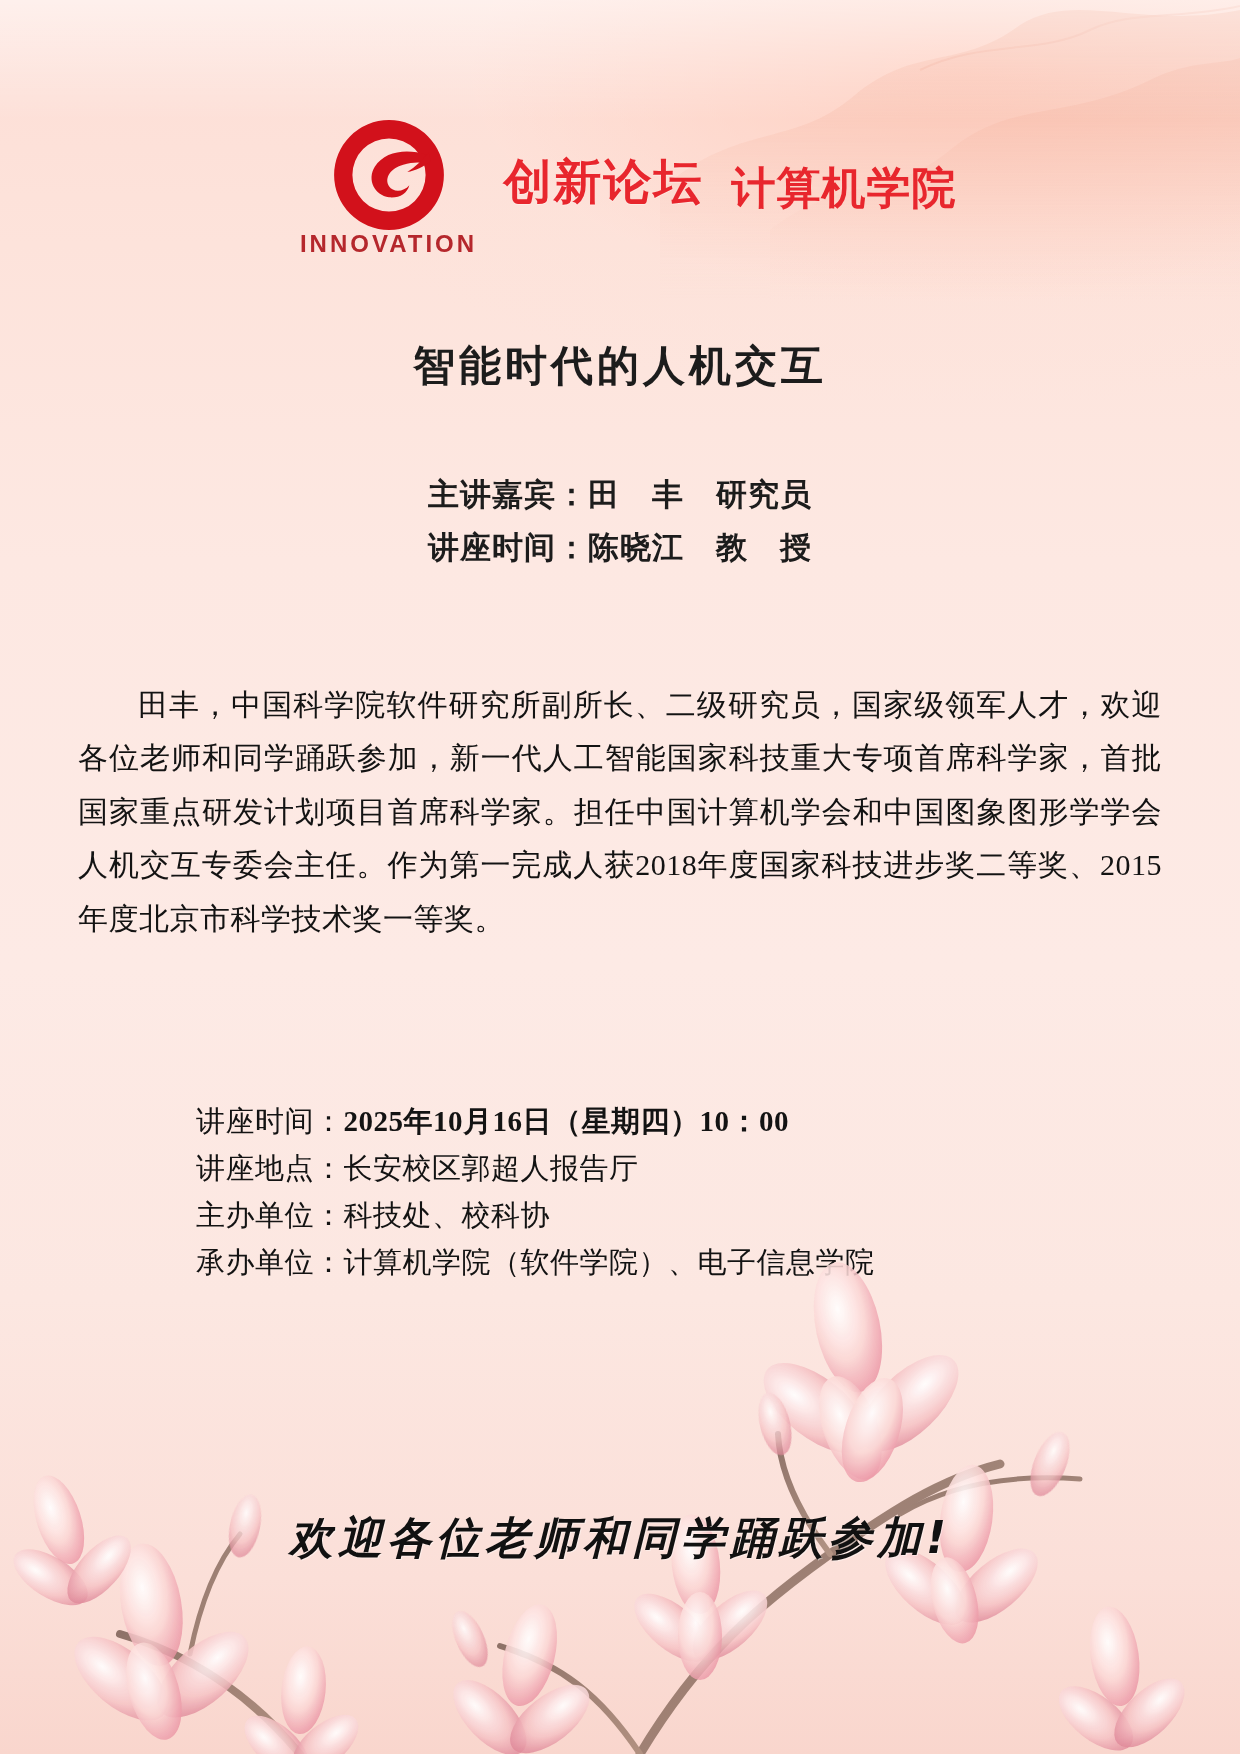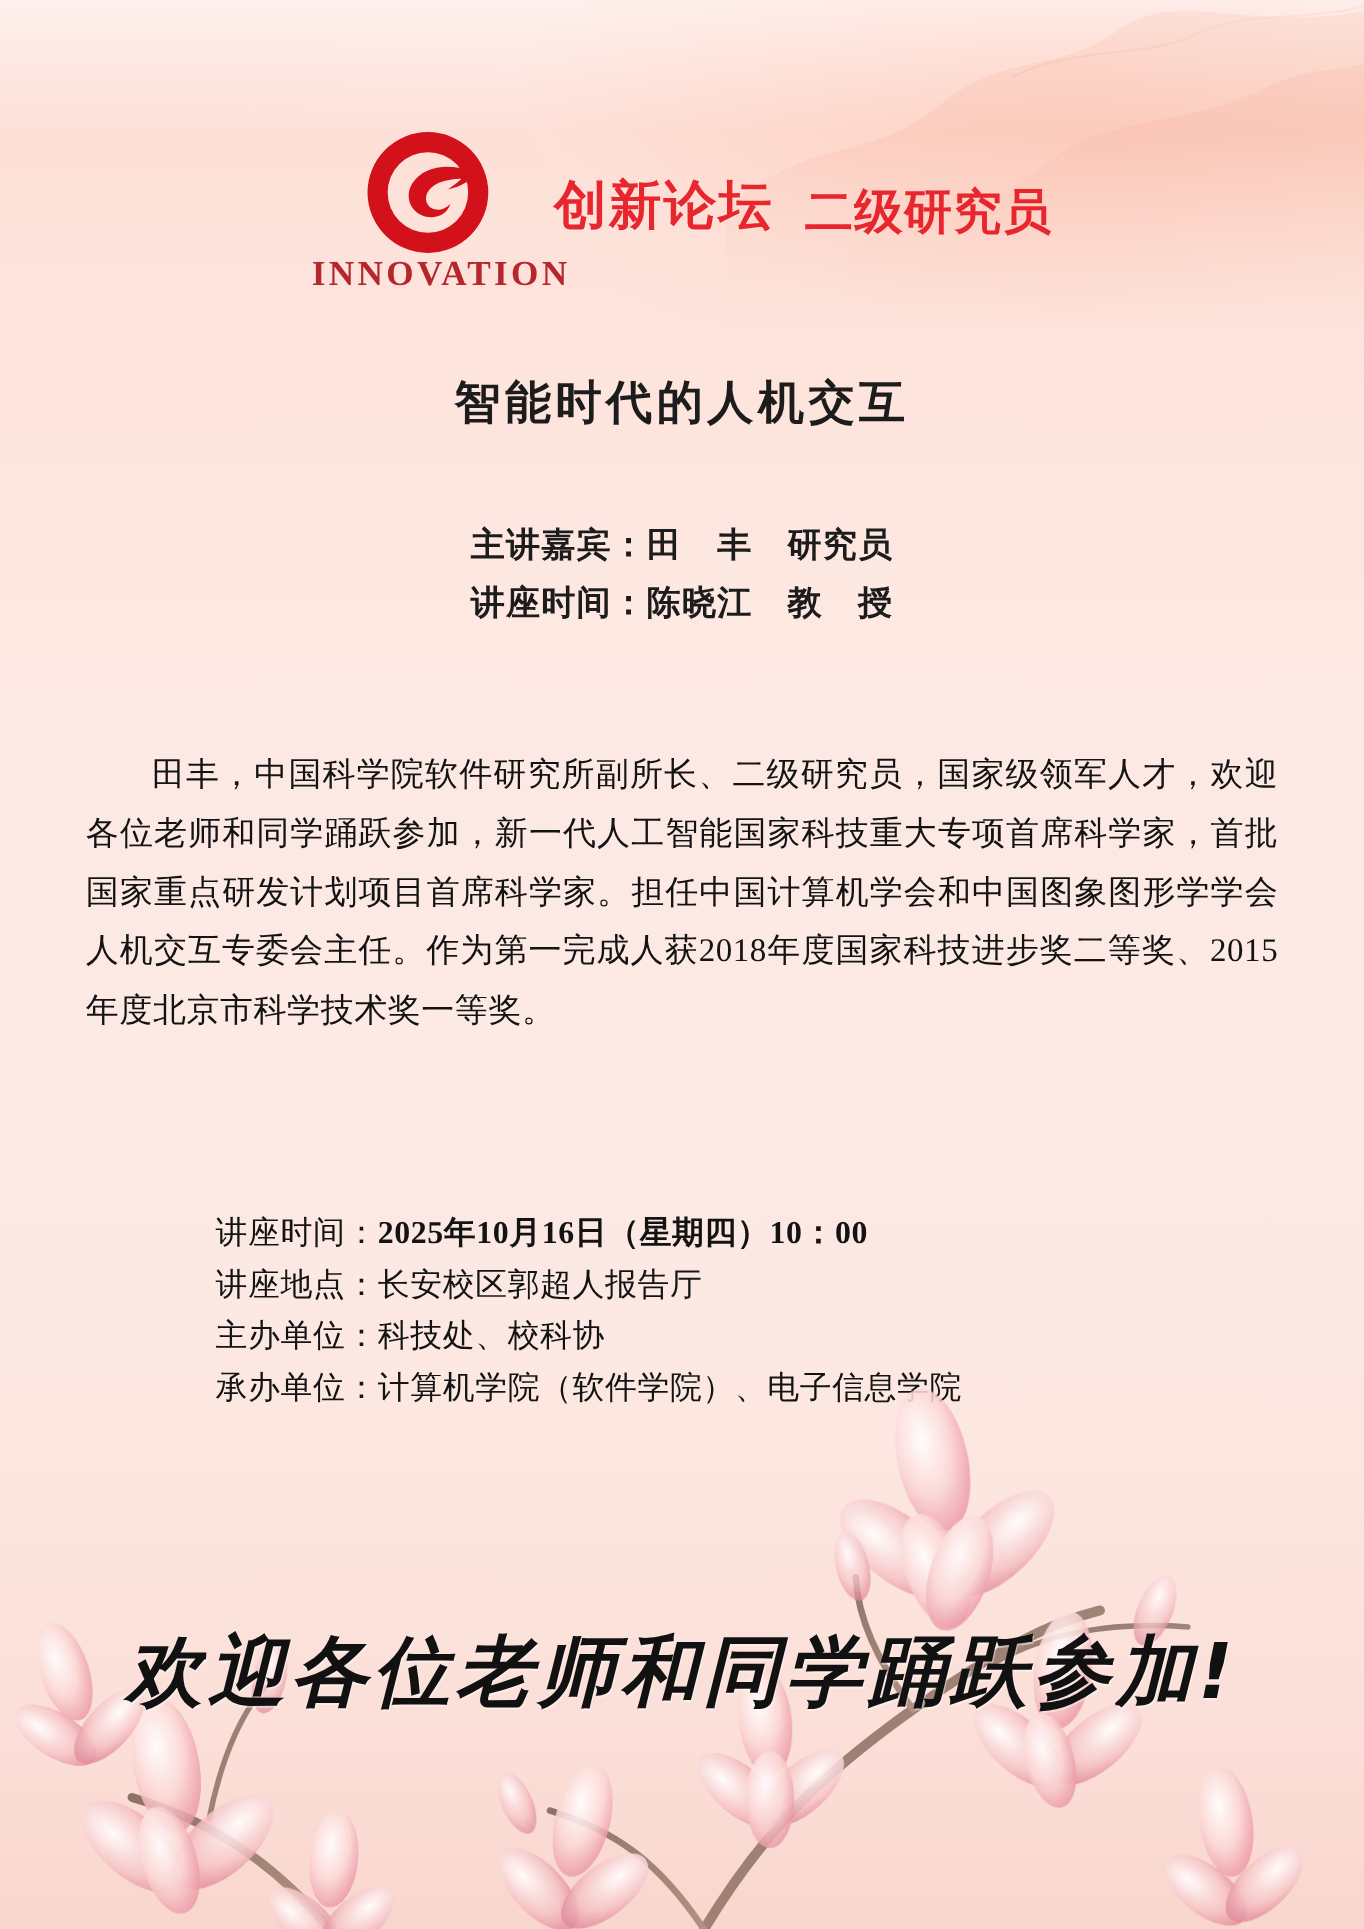--- a/index.html
+++ b/index.html
@@ -57,22 +57,22 @@
     text-align: center;
     position: relative;
     top: 4px;
   }
   .logo-mark {
     width: 122px; height: 122px;
     margin: 0 auto;
     display: block;
   }
   .logo-text {
-    font-family: Liberation Serif, serif;
-    font-size: 32px;
+    font-family: Liberation Sans, sans-serif;
+    font-size: 24px;
     letter-spacing: 3px;
     color: #b5272c;
     font-weight: 700;
     margin-top: -6px;
   }
   .forum-title {
     font-family: "DejaVu Sans", "Liberation Sans", sans-serif;
     font-weight: 700;
     font-size: 48px;
     color: #e8262d;
@@ -145,21 +145,21 @@
 
   
   .slogan {
     position: absolute;
     bottom: 186px;
     left: 0; width: 100%;
     text-align: center;
     font-family: "DejaVu Sans", "Liberation Sans", sans-serif;
     font-weight: 700;
     font-style: italic;
-    font-size: 70px;
+    font-size: 44px;
     letter-spacing: 5px;
     color: #111;
     text-shadow: 1px 1px 0 rgba(255,255,255,0.4);
   }
 </style>
 </head>
 <body>
 
 <div class="poster">
 
@@ -183,21 +183,21 @@
   <div class="header">
     <div class="logo">
       <svg class="logo-mark" viewBox="0 0 120 120">
         <path d="M60,6 A54,54 0 1 0 114,60 A54,54 0 0 0 60,6 Z M60,24 A36,36 0 1 1 24,60 A36,36 0 0 1 60,24 Z" fill="#d2111b"></path>
         <path d="M97,40 C78,34 56,36 46,52 C38,65 46,80 60,82 C70,83 78,78 80,70 C74,77 64,77 60,71 C55,63 62,53 74,50 C84,47 93,47 100,50 Z" fill="#d2111b"></path>
         <path d="M99,38 C92,46 86,52 78,57 C86,56 94,52 101,46 Z" fill="#d2111b"></path>
       </svg>
       <div class="logo-text">INNOVATION</div>
     </div>
     <div class="forum-title">创新论坛</div>
-    <div class="forum-session">二级研究员</div>
+    <div class="forum-session">计算机学院</div>
   </div>
 
   <div class="lecture-title">智能时代的人机交互</div>
 
   <div class="speakers">
     <div class="row">主讲嘉宾：田　丰　研究员</div>
     <div class="row">讲座时间：陈晓江　教　授</div>
   </div>
 
   <div class="bio">田丰，中国科学院软件研究所副所长、二级研究员，国家级领军人才，欢迎各位老师和同学踊跃参加，新一代人工智能国家科技重大专项首席科学家，首批国家重点研发计划项目首席科学家。担任中国计算机学会和中国图象图形学学会人机交互专委会主任。作为第一完成人获2018年度国家科技进步奖二等奖、2015年度北京市科学技术奖一等奖。</div>

